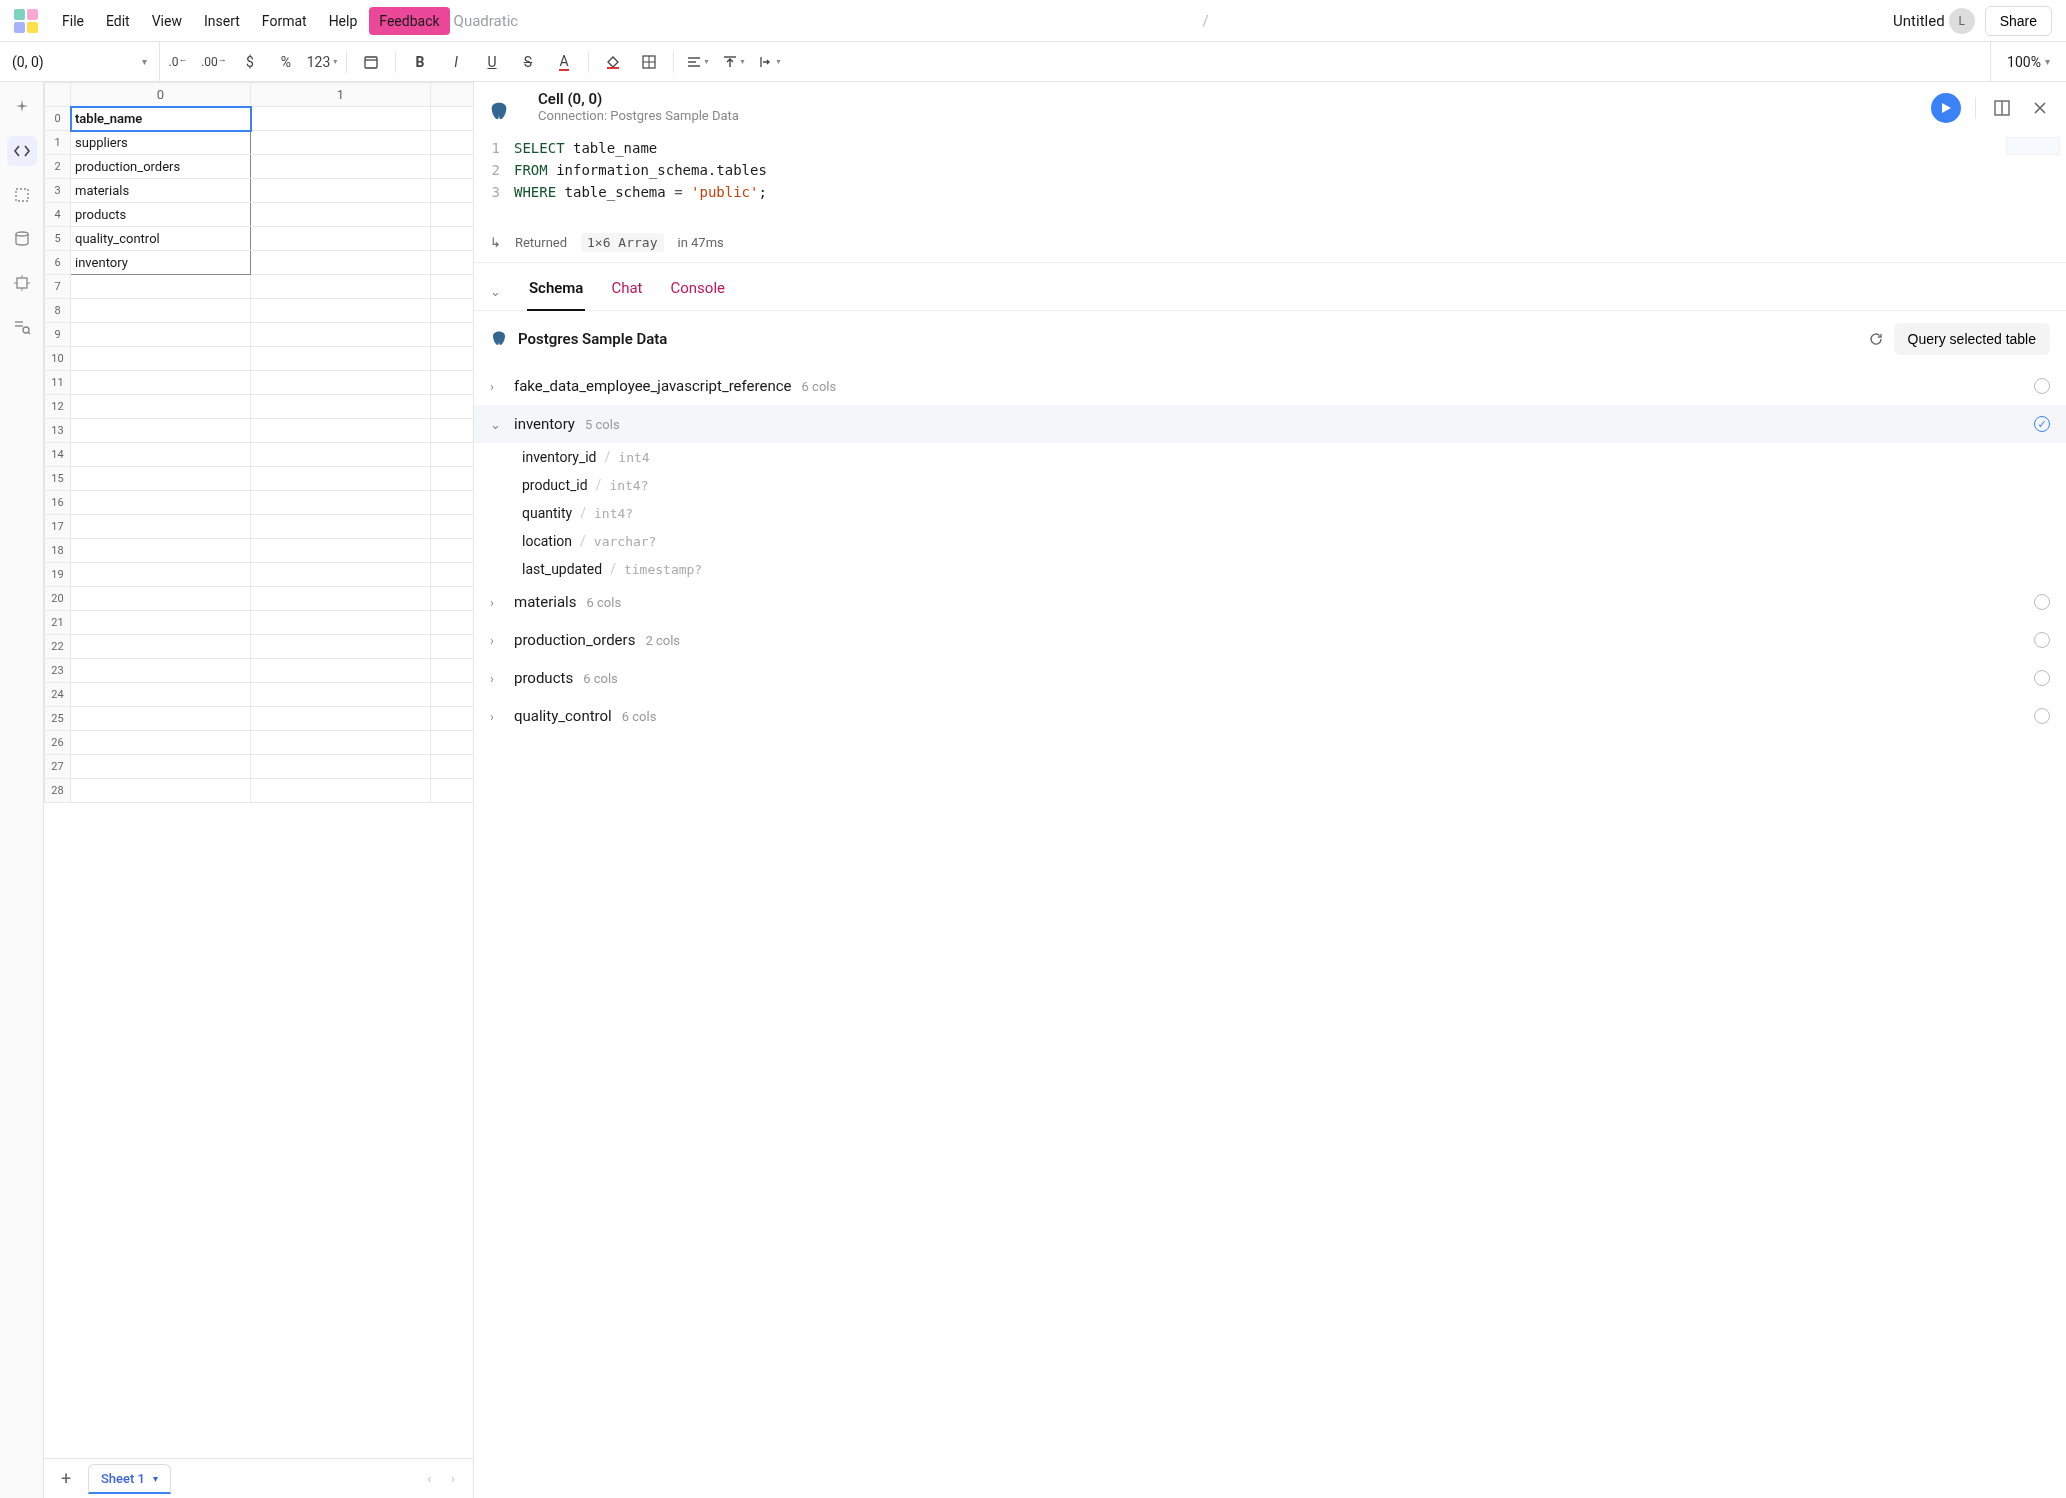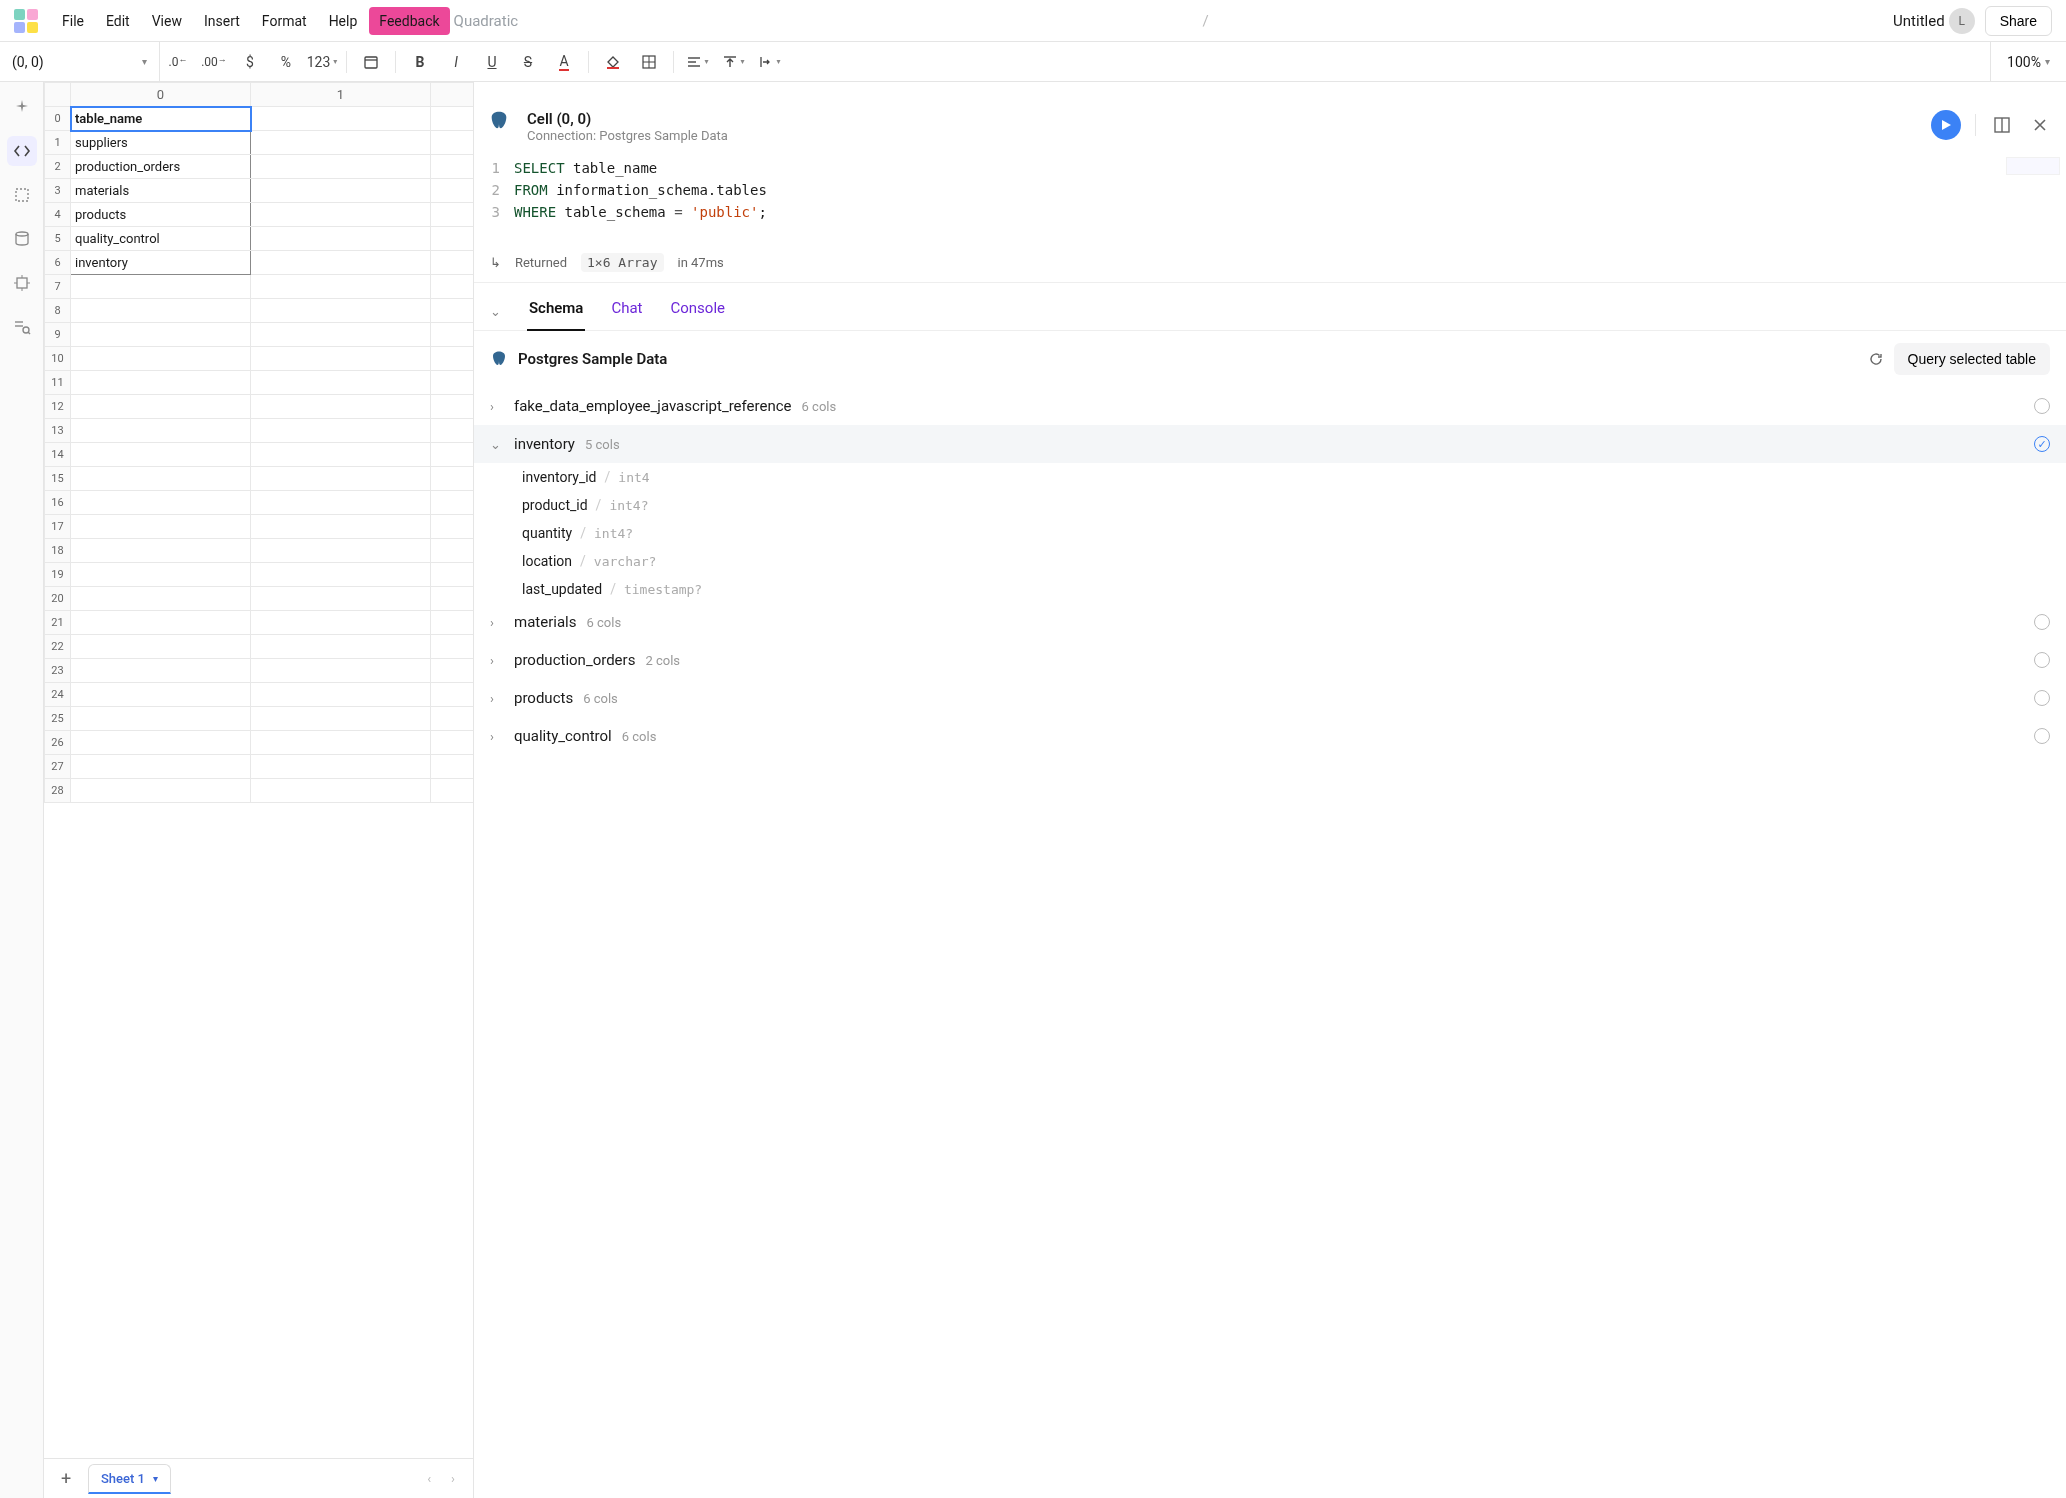--- a/index.html
+++ b/index.html
@@ -47,21 +47,21 @@
   tr.last-data td.c0{border-bottom:1px solid #888;}
   .data-outline td.c0{border-left:1px solid #888;border-right:1px solid #888;}
 
   .sheet-tabs{height:40px;border-top:1px solid #e5e5e5;display:flex;align-items:center;padding:0 8px;gap:8px;}
   .add-sheet{width:28px;height:28px;display:flex;align-items:center;justify-content:center;border-radius:4px;color:#666;cursor:pointer;font-size:18px;}
   .tab{border:1px solid #ddd;border-bottom:2px solid #3b82f6;border-radius:6px 6px 0 0;padding:6px 12px;display:flex;align-items:center;gap:8px;color:#3b66d6;font-weight:500;cursor:pointer;margin-right:auto;}
   .nav-arrows{display:flex;gap:20px;color:#bbb;padding-right:10px;}
 
   
   .panel{flex:1;display:flex;flex-direction:column;overflow:hidden;}
-  .panel-head{display:flex;align-items:flex-start;padding:8px 14px;gap:17px;margin-top:20px;}
+  .panel-head{display:flex;align-items:flex-end;padding:8px 14px;gap:28px;}
   .pg-icon{width:22px;height:22px;color:#336791;flex-shrink:0;}
   .cell-title{font-weight:600;font-size:15px;}
   .cell-sub{color:#888;font-size:13px;}
   .panel-actions{margin-left:auto;display:flex;align-items:center;gap:14px;}
   .run-btn{width:30px;height:30px;border-radius:50%;background:#3b82f6;color:#fff;display:flex;align-items:center;justify-content:center;cursor:pointer;}
   .icon-btn{width:24px;height:24px;display:flex;align-items:center;justify-content:center;color:#666;cursor:pointer;}
   .vline{width:1px;height:22px;background:#e5e5e5;}
 
   .editor{padding:6px 0 20px 0;position:relative;}
   .minimap{position:absolute;top:6px;right:6px;width:54px;height:18px;background:linear-gradient(#eef,#eef);opacity:.4;border:1px solid #ddd;}
@@ -69,21 +69,21 @@
   .gutter{width:40px;text-align:right;padding-right:14px;color:#aaa;user-select:none;}
   .code{white-space:pre;}
   .kw{color:#14532d;}
   .str{color:#c2410c;}
   .op{color:#555;}
 
   .result-bar{padding:10px 16px;color:#666;font-size:13px;display:flex;align-items:center;gap:14px;border-bottom:1px solid #eee;}
   .result-bar code{font-family:ui-monospace,monospace;background:#f5f5f5;padding:2px 6px;border-radius:4px;color:#555;}
 
   .panel-tabs{display:flex;gap:24px;padding:10px 16px 0 16px;border-bottom:1px solid #eee;align-items:center;}
-  .ptab{padding:6px 2px 12px 2px;color:#6d28d9;font-size:15px;cursor:pointer;}
+  .ptab{padding:6px 2px 12px 2px;color:#be185d;font-size:15px;cursor:pointer;}
   .ptab.active{color:#111;font-weight:600;border-bottom:2px solid #111;margin-bottom:-1px;}
   .collapse-arrow{color:#888;margin-right:2px;}
 
   .schema{flex:1;overflow:auto;}
   .schema-head{display:flex;align-items:center;padding:12px 16px;gap:10px;}
   .schema-head .title{font-weight:600;font-size:15px;flex:1;}
   .refresh{color:#666;cursor:pointer;}
   .query-btn{background:#f4f4f5;border:none;padding:8px 14px;border-radius:6px;font-size:14px;cursor:pointer;}
 
   .tree-row{display:flex;align-items:center;padding:10px 16px;gap:10px;cursor:pointer;}

